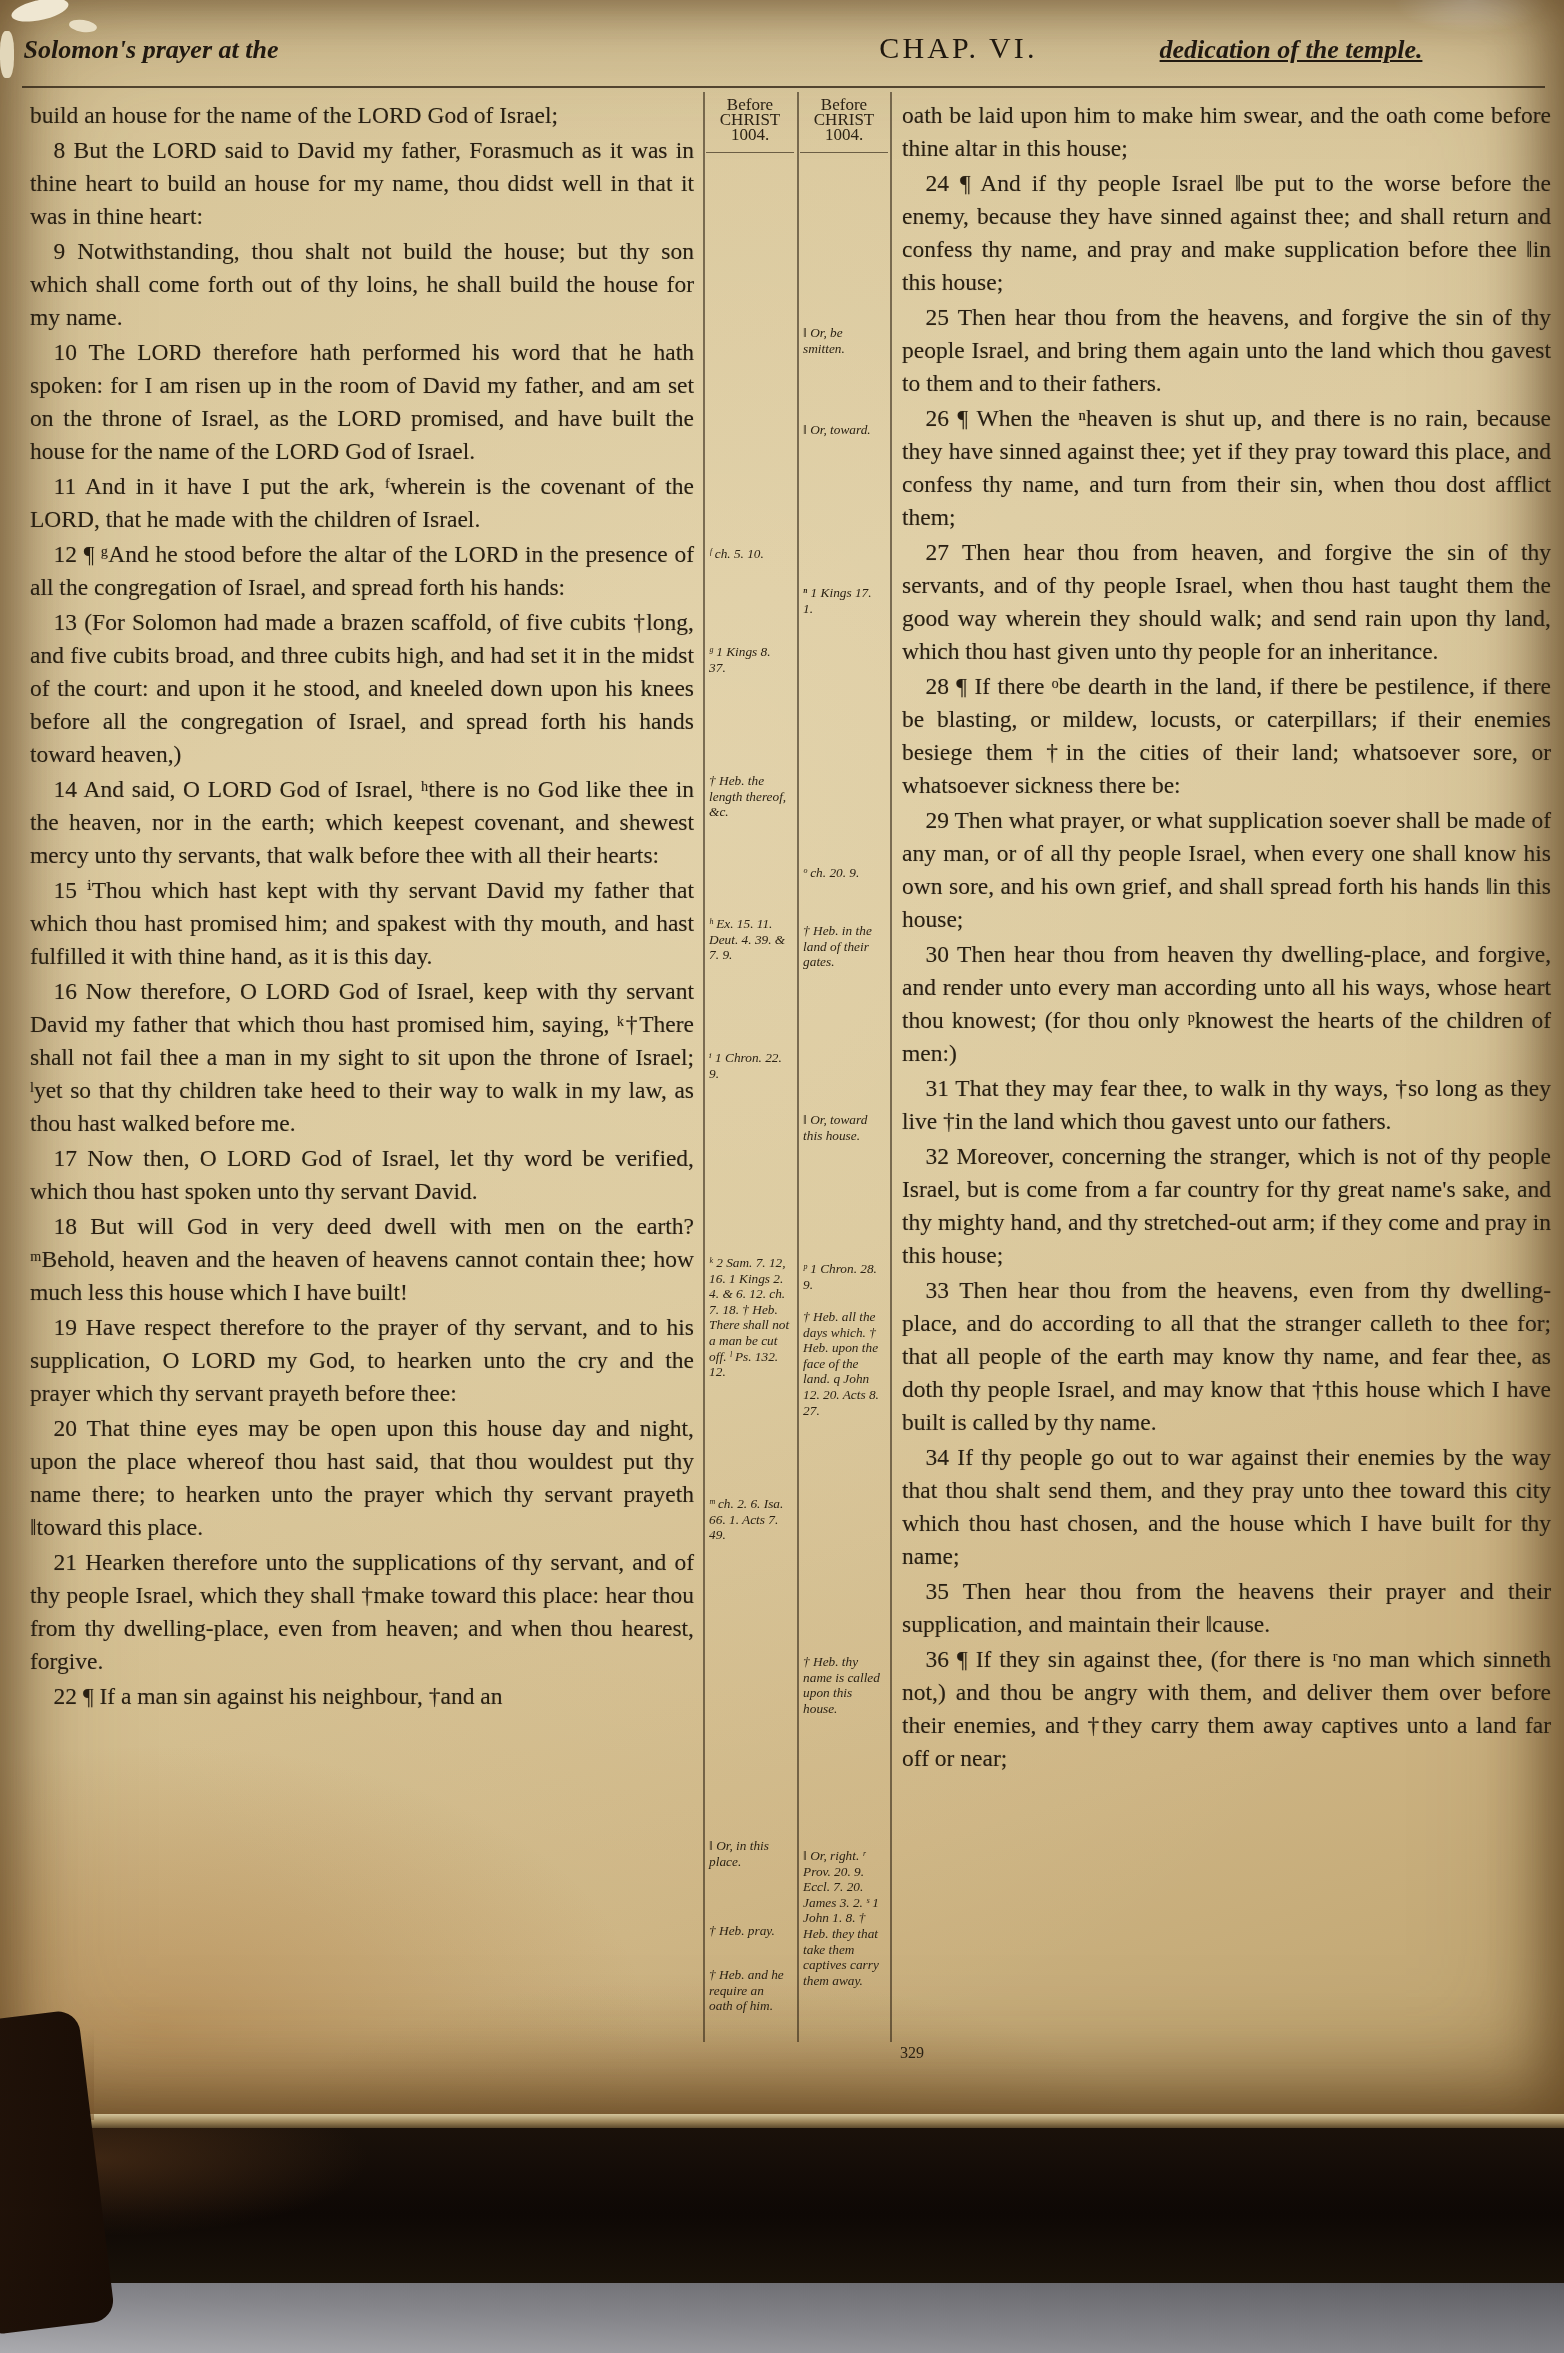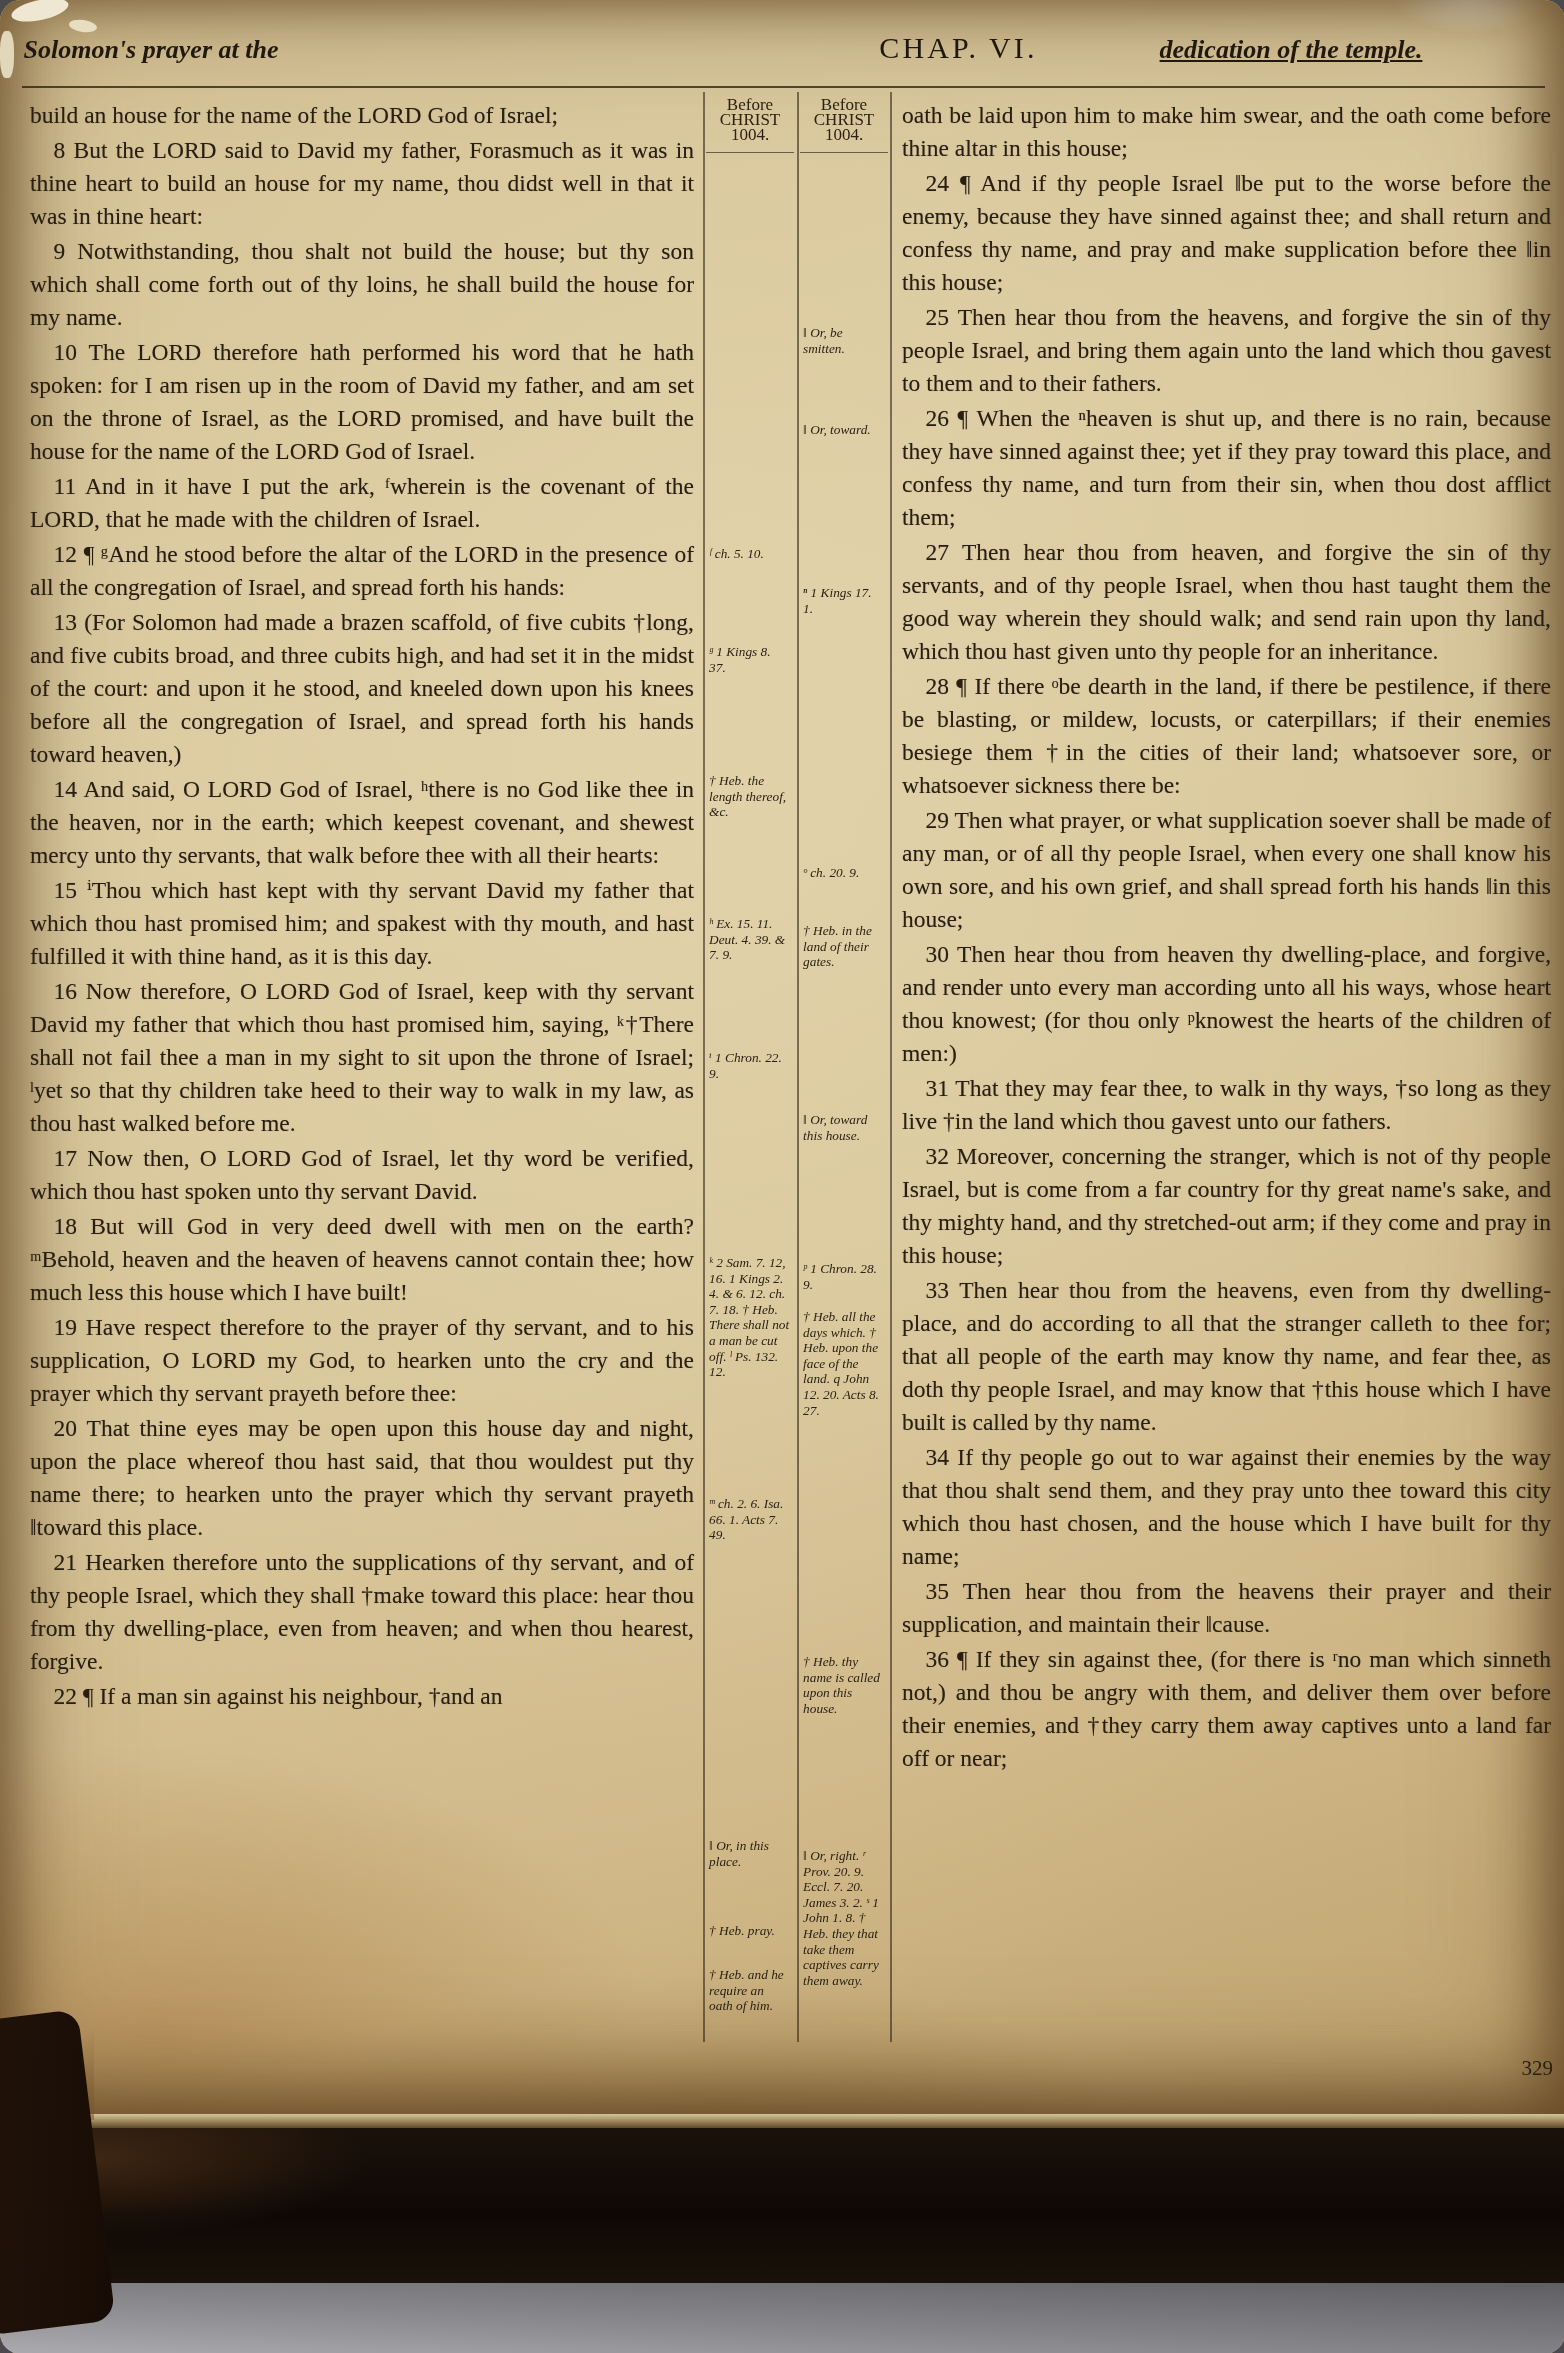--- a/index.html
+++ b/index.html
@@ -1,17 +1,17 @@
 <!DOCTYPE html>
 <html style="font-size:12.5px"><head>
 <meta charset="utf-8">
 <style>
   html,body{margin:0;padding:0;background:#4a4a4e;}
   .photo{position:relative;width:1565px;height:2354px;overflow:hidden;background:#fdba74;
-         font-family:"Liberation Serif","DejaVu Serif",serif;border-radius:21px;}
+         font-family:"Liberation Serif","DejaVu Serif",serif;}
 
   
   .paper{position:absolute;left:0;top:0;width:1565px;height:2114px;z-index:2;
     background:
       radial-gradient(ellipse 110px 47px at 94% 0%, rgba(252,248,234,0.85), transparent 70%),
       radial-gradient(ellipse 704px 407px at 10% 96%, rgba(158,104,46,0.40), transparent 70%),
       radial-gradient(ellipse 626px 250px at 45% 102%, rgba(146,98,46,0.32), transparent 72%),
       radial-gradient(ellipse 1174px 1643px at 46% 38%, rgba(255,249,224,0.20), transparent 78%),
       linear-gradient(163deg,#d5c294 0%,#dbc99e 32%,#d8c598 58%,#cdb483 82%,#bda26e 100%);
     box-shadow: inset 0 0 133px rgba(92,62,25,0.50), inset 0 -39px 70px rgba(88,54,20,0.38),
@@ -44,22 +44,22 @@
   .tcol p.cont{text-indent:0;}
 
   
   .mcol{position:absolute;top:97px;width:88px;height:1950px;z-index:4;color:#2b2214;}
   .mcol-a{left:706px;} .mcol-b{left:800px;}
   .mhead{position:absolute;top:0;left:0;width:100%;text-align:center;font-size:17px;line-height:15px;
          border-bottom:1.2px solid rgba(48,36,20,0.65);padding-bottom:10px;}
   .mnote{position:absolute;left:3.1px;width:81px;font-style:italic;font-size:13.3px;line-height:15.6px;text-align:left;}
 
   
-  .pagenum{position:absolute;top:2044px;left:900px;width:653px;text-align:right;
-           font-size:21px;color:#2a2113;z-index:4;margin-top:12px;}
+  .pagenum{position:absolute;top:2044px;left:900px;width:653px;text-align:left;
+           font-size:16px;color:#2a2113;z-index:4;}
 
   
   .page-stack-edge{position:absolute;left:0;top:2114px;width:1565px;height:14px;z-index:2;
       background:linear-gradient(to bottom,#d3c49b,#9a8257 55%,#5d4a2c);}
   .table{position:absolute;left:0;top:2128px;width:1565px;height:155px;z-index:1;
       background:
         radial-gradient(ellipse 391px 110px at 6% 20%, rgba(94,58,28,0.55), transparent 70%),
         linear-gradient(to bottom,#1a110a,#0e0805 55%,#191209);}
   .floor{position:absolute;left:0;top:2283px;width:1565px;height:70px;z-index:1;
       background:linear-gradient(to top right,#ababaf,#85858a 45%,#5e5e63);}

